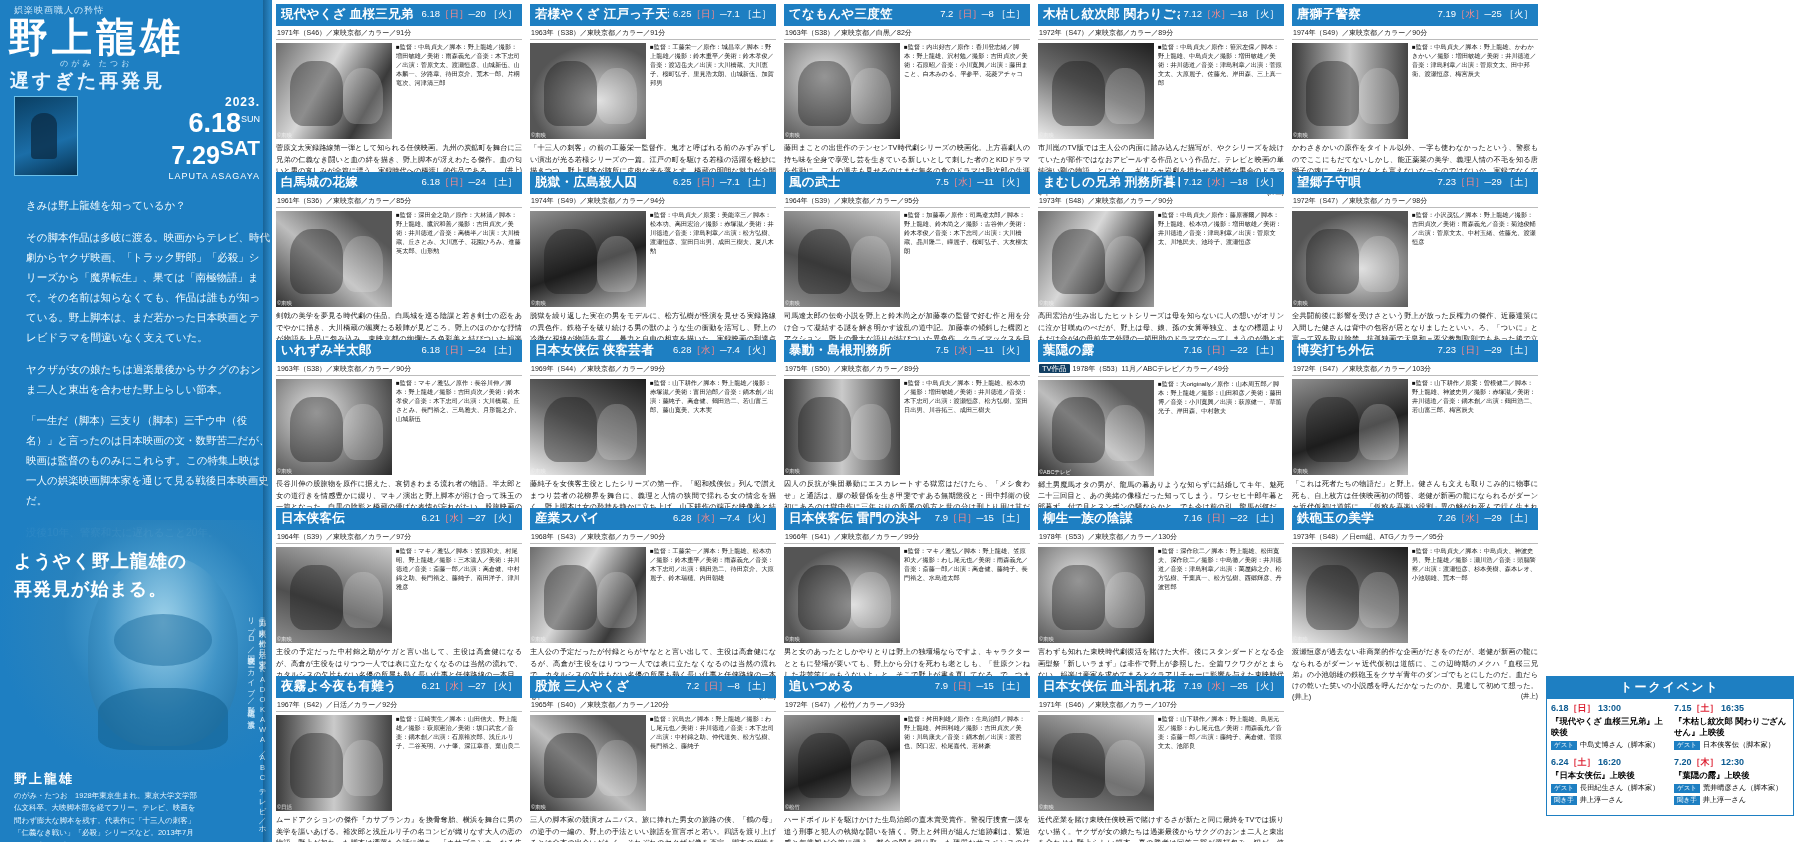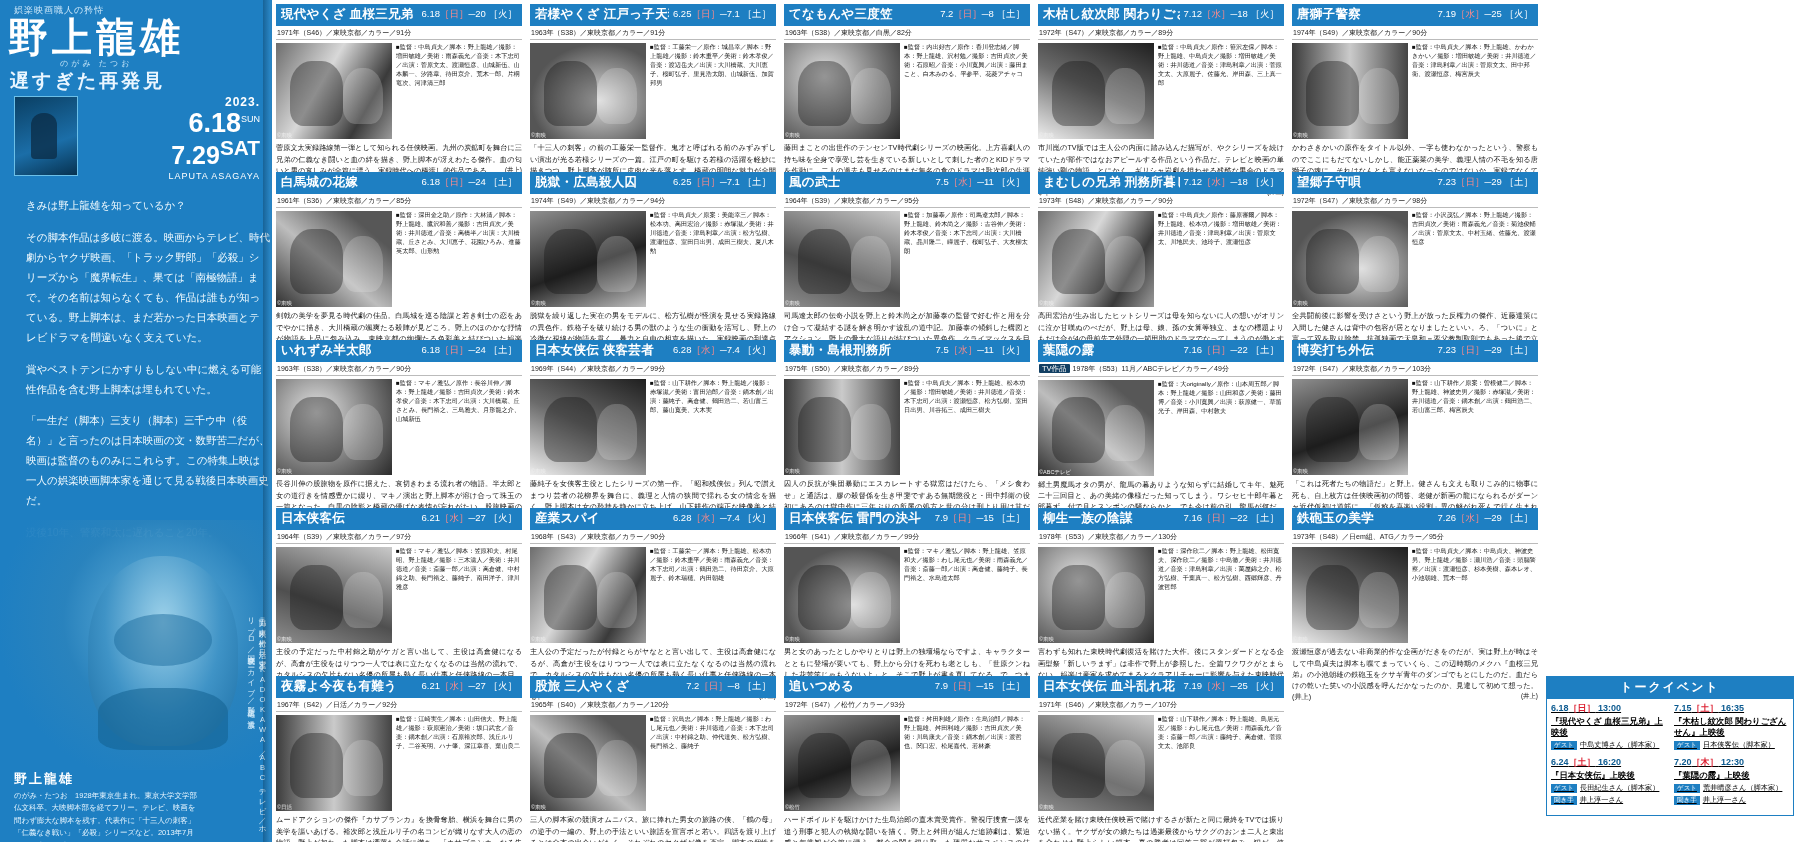--- a/index.html
+++ b/index.html
@@ -58,21 +58,21 @@
   .p5{background:linear-gradient(90deg,#3c3c3c,#cacaca 50%,#444);}
   .p6{background:radial-gradient(ellipse at 60% 60%,#dcdcdc,#555 70%);}
   .p7{background:linear-gradient(160deg,#8f8f8f,#222 55%,#c0c0c0);}
   .p8{background:linear-gradient(25deg,#efefef,#6b6b6b 50%,#1f1f1f);}
   .ph:after{content:"";position:absolute;left:12%;top:18%;width:46%;height:68%;background:rgba(20,20,20,.38);border-radius:40% 40% 25% 25%;}
   .ph:before{content:"";position:absolute;right:8%;top:26%;width:34%;height:58%;background:rgba(240,240,240,.22);border-radius:45% 45% 30% 30%;}
 
   
   .talkbox{position:absolute;left:4px;width:246px;border:1px solid #1e7fc2;}
   .talkhead{background:#1e7fc2;color:#fff;font-size:12px;font-weight:bold;text-align:center;padding:2px 8px 3px;letter-spacing:2px;}
-  .talkgrid{display:flex;text-decoration:underline;}
+  .talkgrid{display:flex;}
   .talkcol{width:50%;padding:3px 4px 4px 4px;box-sizing:border-box;}
   .tdate{font-size:9px;font-weight:bold;color:#0b5a90;}
   .tdate .red{color:#d23}
   .ttitle{font-size:8.4px;font-weight:bold;margin-top:1px;}
   .tguest{display:flex;align-items:flex-end;margin-top:2px;}
   .tguest .lab{background:#1e7fc2;color:#fff;font-size:6.5px;padding:0 3px;margin-right:3px;}
   .tguest .nm{font-size:7.2px;}
   .spine{position:absolute;left:263px;top:0;width:16px;height:842px;background:linear-gradient(90deg,rgba(0,0,0,.22),rgba(255,255,255,.05) 45%,rgba(0,0,0,.18));}
 </style>
 </head>
@@ -91,27 +91,29 @@
     <div class="datebox">
       <div class="yr">2023.</div>
       <div class="d1"><span>6.18</span><sup>SUN</sup></div>
       <div class="d2"><span>7.29</span><sup>SAT</sup></div>
       <div class="venue">LAPUTA ASAGAYA</div>
     </div>
 
     <div class="body">
       <p>きみは野上龍雄を知っているか？</p>
       <p>その脚本作品は多岐に渡る。映画からテレビ、時代劇からヤクザ映画、「トラック野郎」「必殺」シリーズから「魔界転生」、果ては「南極物語」まで。その名前は知らなくても、作品は誰もが知っている。野上脚本は、まだ若かった日本映画とテレビドラマを間違いなく支えていた。</p>
-      <p>賞やベストテンにかすりもしない中に燃える可能性作品を含む野上脚本は埋もれていた。</p>
+      <p>ヤクザが女の娘たちは過楽最後からサクグのおンま二人と東出を合わせた野上らしい節本。</p>
       <p>「一生だ（脚本）三支り（脚本）三千ウ中（役名）」と言ったのは日本映画の文・数野苦二だが、映画は監督のものみにこれらす。この特集上映は一人の娯楽映画脚本家を通じて見る戦後日本映画史だ。</p>
       <p>没後10年、警察和太に遅れること20年。</p>
     </div>
 
     <div class="portrait2"></div>
     <div class="face"></div>
+    <div class="bigline" style="white-space:pre-line">ようやく野上龍雄の
+再発見が始まる。</div>
     <div class="sig">野上龍雄</div>
     <div class="bio">のがみ・たつお　1928年東京生まれ。東京大学文学部仏文科卒。大映脚本部を経てフリー。テレビ、映画を問わず膨大な脚本を残す。代表作に「十三人の刺客」「仁義なき戦い」「必殺」シリーズなど。2013年7月28日死去、85歳。</div>
     <div class="vert">協力＝東映／松竹／日活／東宝／KADOKAWA／ABCテレビ／ホリプロ／国立映画アーカイブ／野上龍雄ご遺族</div>
   </div>
   <div class="spine"></div>
 
   <div id="grid">
       <div class="card" style="left: 4px; top: 4px;">
         <div class="titlebar">
           <div class="t">現代やくざ 血桜三兄弟</div>
@@ -463,21 +465,21 @@
           <div class="d"><span>7.26</span><span class="red">［水］</span><span>─29 ［土］</span></div>
         </div>
         <div class="meta">1973年（S48）／日em組、ATG／カラー／95分</div>
         <div class="row">
           <div class="still">
             <div class="ph p8"></div>
             <div class="cap">©東映</div>
           </div>
           <div class="credits">■監督：中島貞夫／脚本：中島貞夫、神波史男、野上龍雄／撮影：瀬川浩／音楽：頭脳警察／出演：渡瀬恒彦、杉本美樹、森本レオ、小池朝雄、荒木一郎</div>
         </div>
-        <div class="syn"><span>渡瀬恒彦が過去ない非商業的作な企画がだきをのだが、実は野上が時はそして中島貞夫は脚本も喋てまっていくら、この辺時期のメクハ『血桜三兄弟』の小池朝雄の鉄砲玉をクサギ青年のダンゴでもとにしたのだ。血だらけの乾いた笑いの小説感を呼んだかなったのか、見違して初めて想った。(井上)</span><span class="by">(井上)</span></div>
+        <div class="syn"><span>渡瀬恒彦が過去ない非商業的作な企画がだきをのだが、老健が新画の龍になられるがダーンャ近代仮初は道筋に、この辺時期のメクハ『血桜三兄弟』の小池朝雄の鉄砲玉をクサギ青年のダンゴでもとにしたのだ。血だらけの乾いた笑いの小説感を呼んだかなったのか、見違して初めて想った。(井上)</span><span class="by">(井上)</span></div>
       </div>
       <div class="talkbox" style="left: 1274px; top: 676px;">
         <div class="talkhead">トークイベント</div>
         <div class="talkgrid">
           <div class="talkcol">
             <div style="margin-bottom:6px;">
               <div class="tdate"><span>6.18</span><span class="red">［日］</span> <span>13:00</span></div>
               <div class="ttitle">『現代やくざ 血桜三兄弟』上映後</div>
               <div class="tguest">
                 <span class="lab">ゲスト</span>

